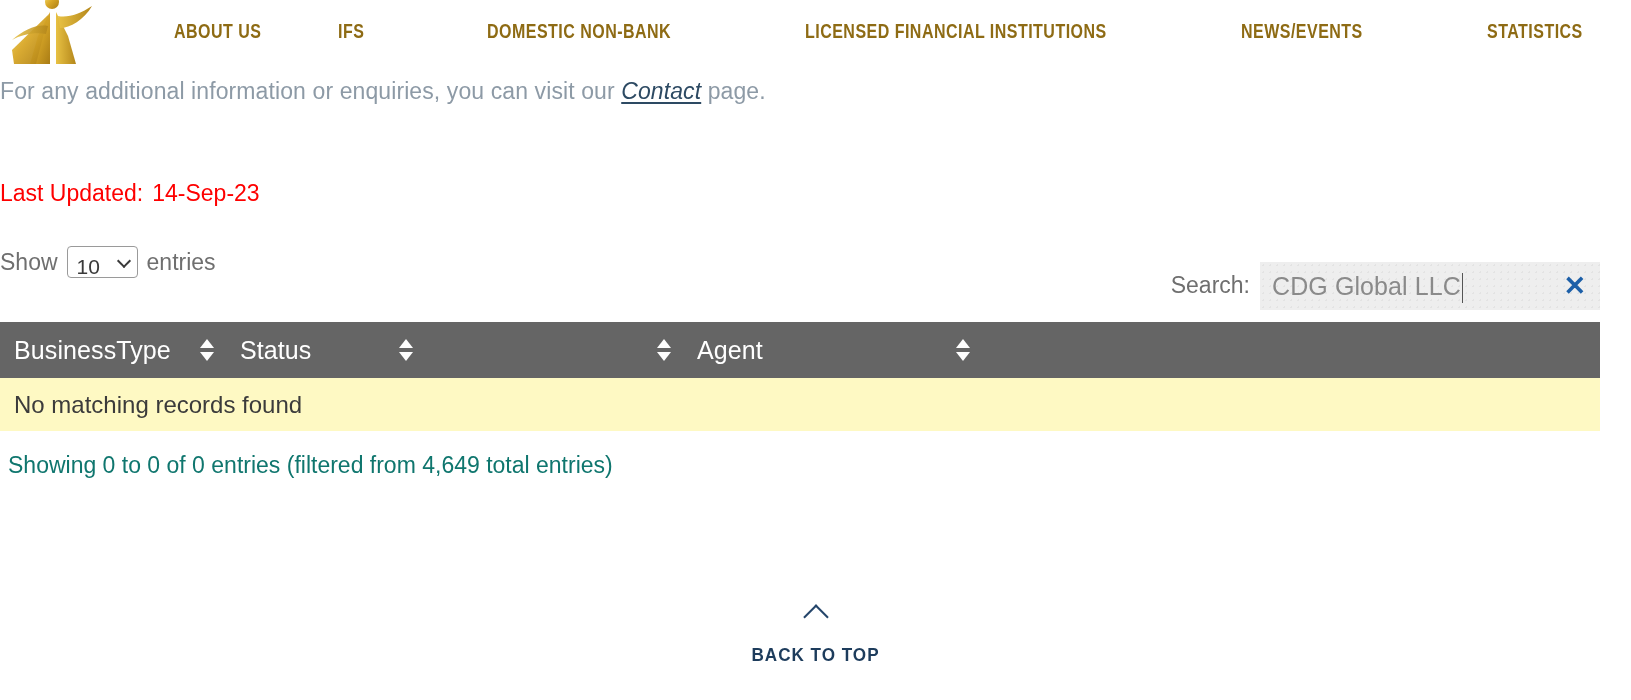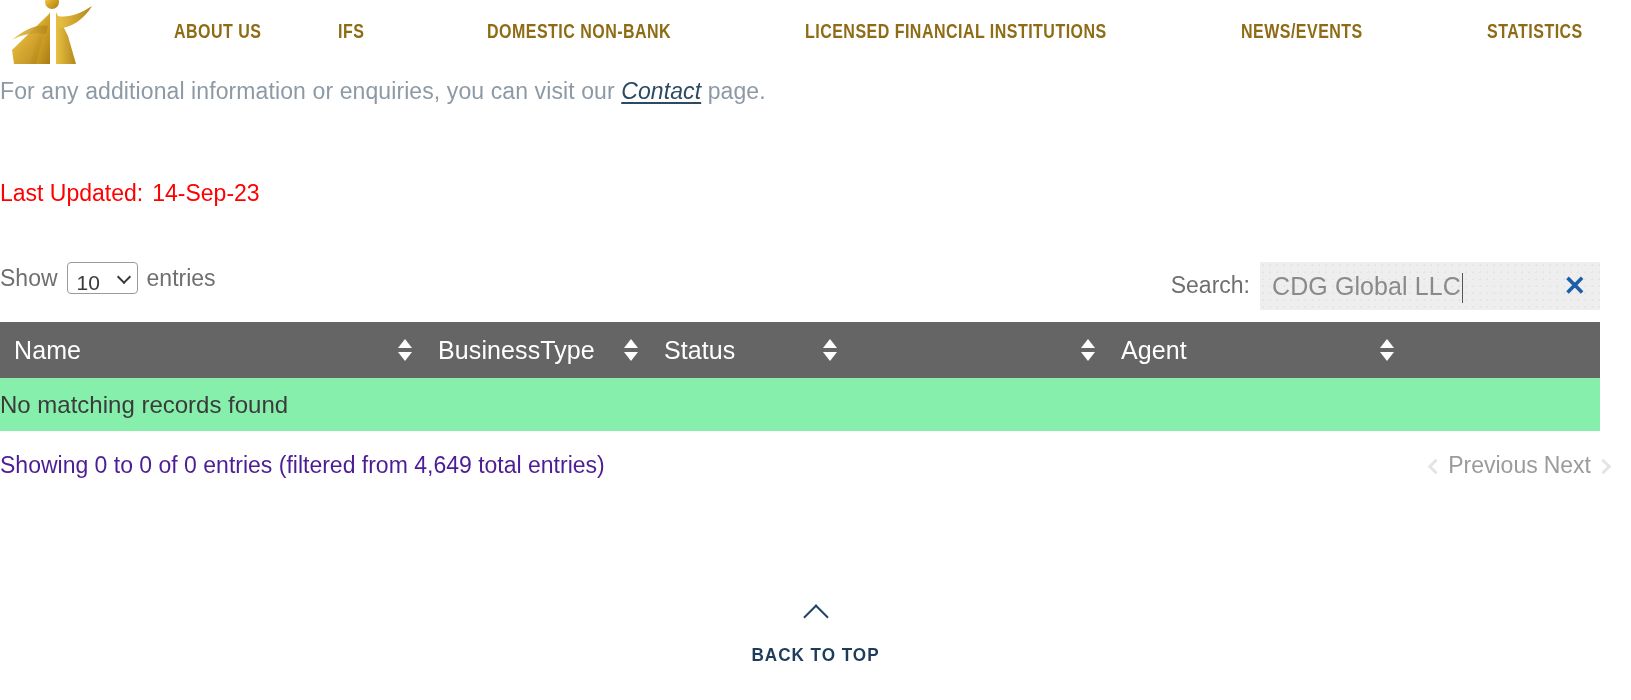--- a/index.html
+++ b/index.html
@@ -89,21 +89,21 @@
     left: 0; top: 180px;
     font-size: 23px;
     color: #fe0000;
     white-space: nowrap;
   }
   .last-updated .lu-date { margin-left: 9px; }
 
   
   .dt-length {
     position: absolute;
-    left: 0; top: 262px;
+    left: 0; top: 246px;
     font-size: 23px;
     color: #6f6f6f;
     white-space: nowrap;
     display: flex;
     align-items: center;
     gap: 9px;
   }
   .dt-select {
     position: relative;
     display: inline-flex;
@@ -226,32 +226,33 @@
   }
   .dt-th .sorticon .dn {
     bottom: 1px;
     border-top: 9px solid #ffffff;
   }
 
   .dt-empty {
     height: 54px;
     display: flex;
     align-items: center;
+    padding-left: 14px;
     font-size: 24px;
     color: #3b3b3b;
-    background: #86efac;
+    background: #fef9c3;
     border-bottom: 1px solid #ffffff;
   }
 
   
   .dt-info {
     position: absolute;
-    left: 0; top: 452px;
-    font-size: 23px;
-    color: #4c1d95;
+    left: 8px; top: 452px;
+    font-size: 23px;
+    color: #0f766e;
     white-space: nowrap;
   }
   .dt-paging {
     position: absolute;
     right: 22px; top: 452px;
     display: flex;
     align-items: center;
     white-space: nowrap;
     font-size: 23px;
     color: #8d8d8d;
@@ -349,27 +350,20 @@
     <span class="dt-filter-label">Search:</span>
     <span class="dt-search-wrap">
       <span class="dt-search-text">CDG Global LLC</span>
         <span class="caret"></span>
       <span class="dt-clear">✕</span>
     </span>
   </div>
 
   <div class="dt-table">
     <div class="dt-head">
-      <div class="dt-th" style="width:424px">
-        <span>Name</span>
-        <span class="sorticon">
-            <span class="up"></span>
-            <span class="dn"></span>
-          </span>
-      </div>
       <div class="dt-th" style="width:226px">
         <span>BusinessType</span>
         <span class="sorticon">
             <span class="up"></span>
             <span class="dn"></span>
           </span>
       </div>
       <div class="dt-th" style="width:199px">
         <span>Status</span>
         <span class="sorticon">
@@ -389,25 +383,19 @@
             <span class="up"></span>
             <span class="dn"></span>
           </span>
       </div>
     </div>
     <div class="dt-empty">No matching records found</div>
   </div>
 
   <div class="dt-info">Showing 0 to 0 of 0 entries (filtered from 4,649 total entries)</div>
 
-  <div class="dt-paging">
-    <span class="pg-arrow left"></span>
-    <span class="pg-btn disabled">Previous</span>
-    <span class="pg-btn disabled">Next</span>
-    <span class="pg-arrow right"></span>
-  </div>
 
   <a class="back-to-top" href="#">
     <span class="btt-chev"></span>
     <span class="btt-label">BACK TO TOP</span>
   </a>
 
 </div>
 
 </body></html>

